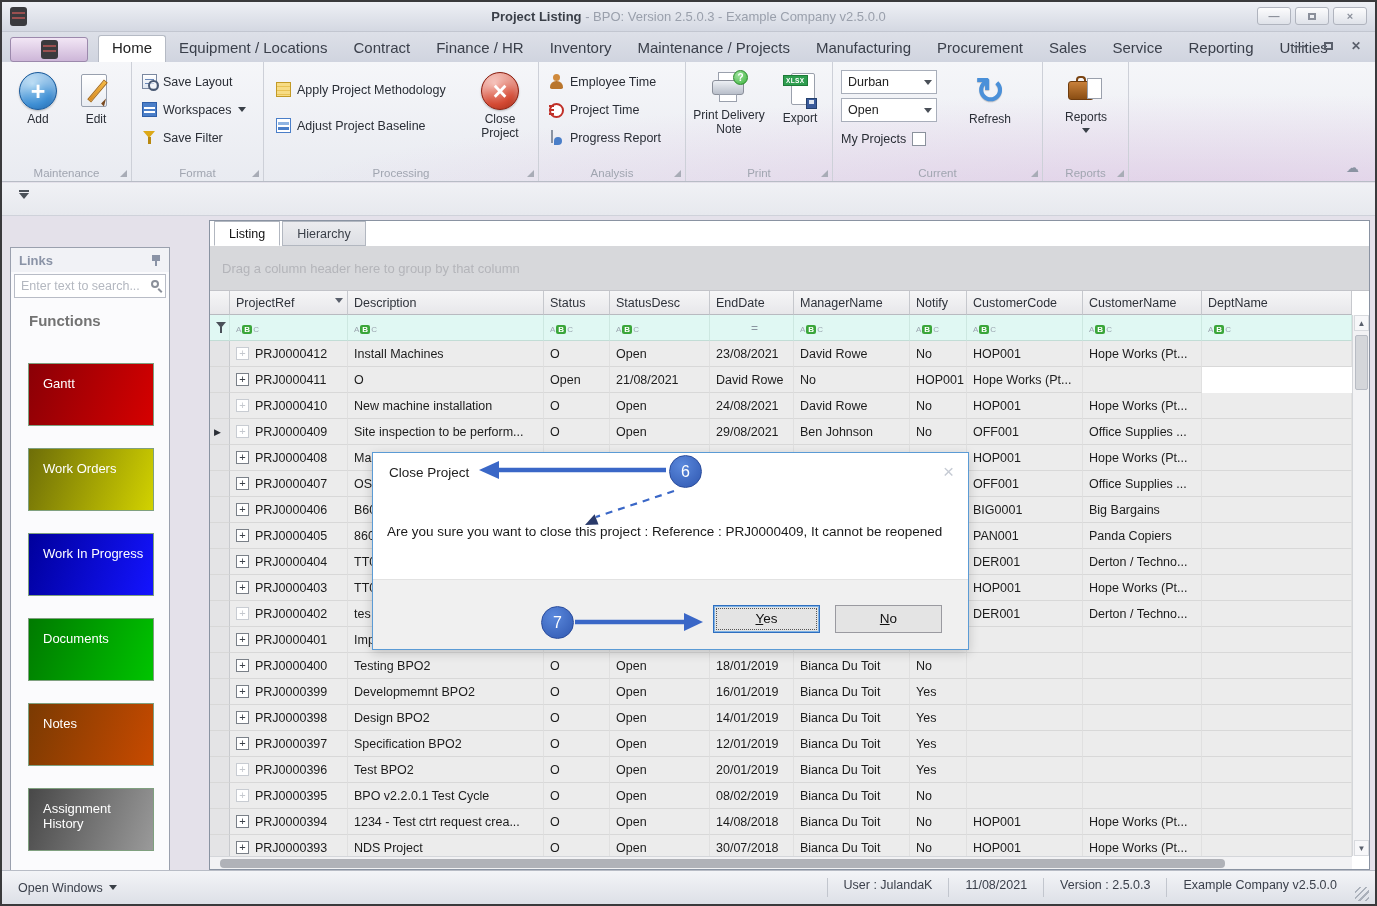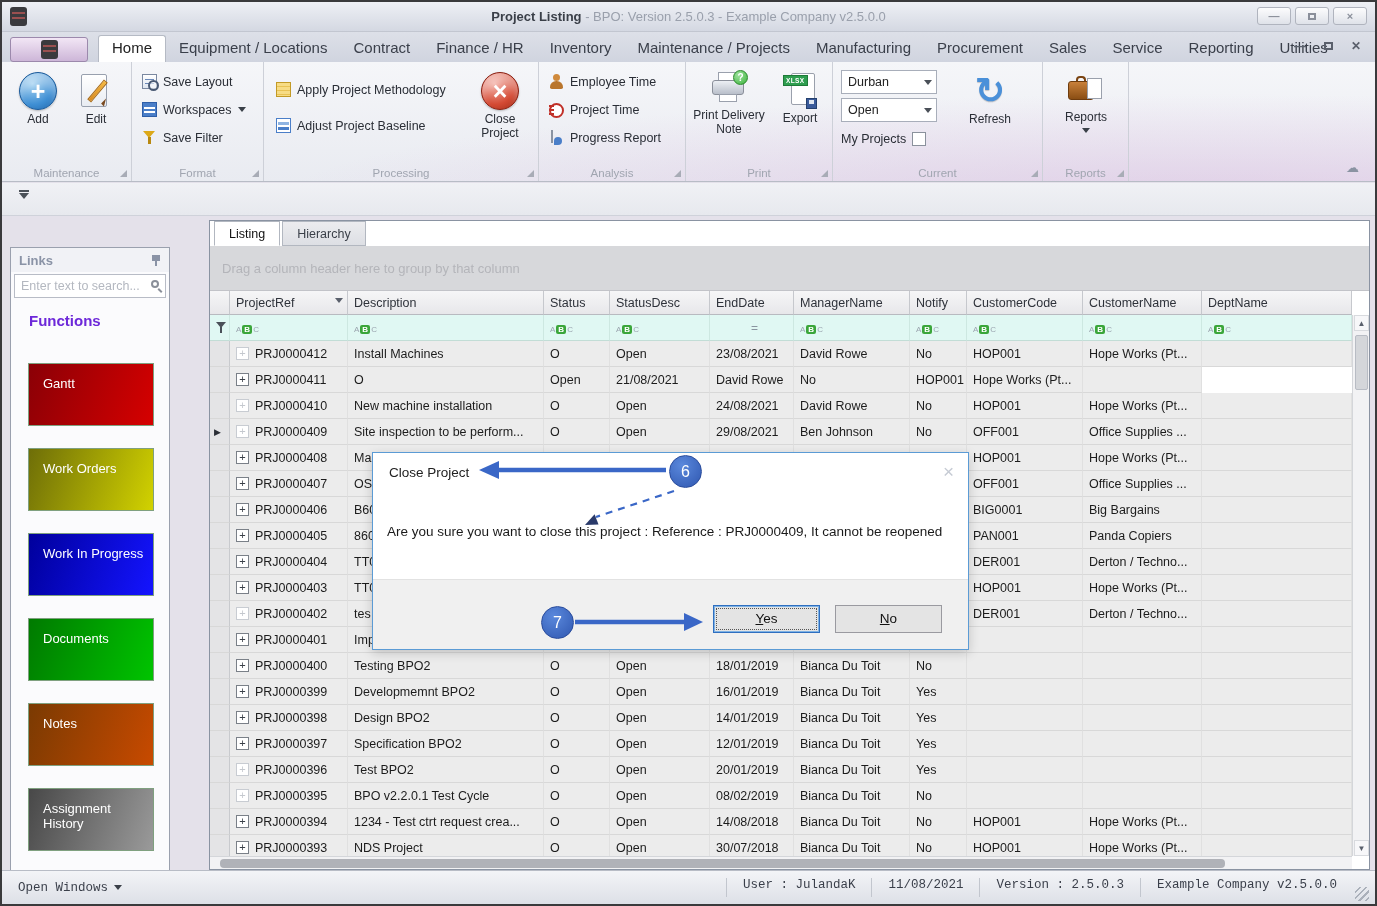--- a/index.html
+++ b/index.html
@@ -108,21 +108,21 @@
   .links { position:absolute; left:8px; top:220px; width:160px; height:642px; background:#fbfbfd; border:1px solid #9aa0ae; overflow:hidden;margin-top:25px; }
   .links-head { height:24px; display:flex; align-items:center; justify-content:space-between; padding:0 8px; background:#f1f2f6; color:#8a93a6; font-weight:bold; font-size:13px; }
   .pin { position:relative; width:10px; height:12px; }
   .pin::before { content:""; position:absolute; left:1px; top:1px; width:8px; height:6px; background:#8a93a6; }
   .pin::after { content:""; position:absolute; left:4px; top:7px; width:2px; height:5px; background:#8a93a6; }
   .searchbox { position:absolute; left:3px; right:3px; top:26px; height:24px; background:#fff; border:1px solid #b8bcc6; }
   .searchbox input { width:100%; height:100%; border:none; outline:none; font-size:12.5px; color:#555; padding:0 22px 0 6px; font-family:inherit; background:transparent; }
   .searchbox input::placeholder { color:#b4b8c0; }
   .mag { position:absolute; right:6px; top:5px; width:8px; height:8px; border:2px solid #8a8f99; border-radius:50%; }
   .mag::after { content:""; position:absolute; left:6px; top:6px; width:2px; height:5px; background:#8a8f99; transform:rotate(-45deg); }
-  .fn-title { position:absolute; left:18px; top:64px; font-size:15px; font-weight:bold; color:#6d28d9; }
+  .fn-title { position:absolute; left:18px; top:64px; font-size:15px; font-weight:bold; color:#737373; }
   .fn-list { position:absolute; left:17px; right:15px; top:115px; display:flex; flex-direction:column; gap:22px; }
   .fn-btn { height:63px; border:1px solid #7fa07f; color:#fff; font-size:13px; padding:12px 0 0 14px; flex:0 0 auto; }
 
   
   .gridp { position:absolute; left:207px; top:218px; width:1161px; height:650px; background:#fff; border:1px solid #8a93a2; }
   .gtabs { position:absolute; left:4px; top:0; display:flex; }
   .gtab { height:25px; padding:5px 14px; font-size:12.5px; border:1px solid #b2b7c0; background:linear-gradient(#ececef,#dddfe4); color:#3a3f48; margin-right:2px; }
   .gtab.active { background:#fff; border-bottom:1px solid #fff; color:#111; }
   .groupbar { position:absolute; left:0; top:25px; right:0; height:45px; background:#d7d8db; border-bottom:1px solid #c2c3c8; display:flex; align-items:center; padding-left:12px; font-size:13px; color:#b4b5ba; }
   .grow { display:grid; grid-template-columns:20px 118px 196px 66px 100px 84px 116px 57px 116px 119px 1fr; }
@@ -162,21 +162,21 @@
   .dlg-btn { position:absolute; bottom:16px; height:28px; width:107px; background:#e4e4e4; border:1px solid #9a9aa0; font-size:13.5px; color:#111; text-align:center; line-height:26px; }
   .dlg-btn.yes { left:340px; border:1px solid #2f6fc0; outline:1px dotted #555; outline-offset:-4px; box-shadow:0 0 0 1px #7eb2e4 inset; }
   .dlg-btn.no { left:462px; }
   .dlg-btn .k { text-decoration:underline; }
 
   
   #callout-svg { position:absolute; left:0; top:0; z-index:60; pointer-events:none; }
   .step-circle { position:absolute; width:33px; height:33px; border-radius:50%; background:radial-gradient(circle at 38% 30%, #5a88dc, #2f57b0); border:1px solid #2a4c9c; color:#fff; font-size:16px; display:flex; align-items:center; justify-content:center; z-index:61; }
 
   
-  .statusbar { position:absolute; left:0; bottom:0; width:100%; height:34px; background:linear-gradient(#f3f4f7,#dde0e7); border-top:1px solid #b8bcc6; display:flex; align-items:center; font-size:12.5px; color:#3a3f4a;font-family:Liberation Mono, monospace; }
+  .statusbar { position:absolute; left:0; bottom:0; width:100%; height:34px; background:linear-gradient(#f3f4f7,#dde0e7); border-top:1px solid #b8bcc6; display:flex; align-items:center; font-size:12.5px; color:#3a3f4a; }
   .sb-left { margin-left:16px; display:flex; align-items:center; gap:6px; }
   .sb-right { margin-left:auto; display:flex; align-items:center; height:100%; }
   .sb-seg { padding:0 16px; display:flex; align-items:flex-start; height:60%; border-left:1px solid #c2c6ce; }
   .grip { width:14px; height:14px; margin:12px 6px 0 2px; background:repeating-linear-gradient(135deg, transparent 0 3px, #aab0ba 3px 4.5px); }
 </style>
 </head>
 <body>
 
 <div id="app">
 

